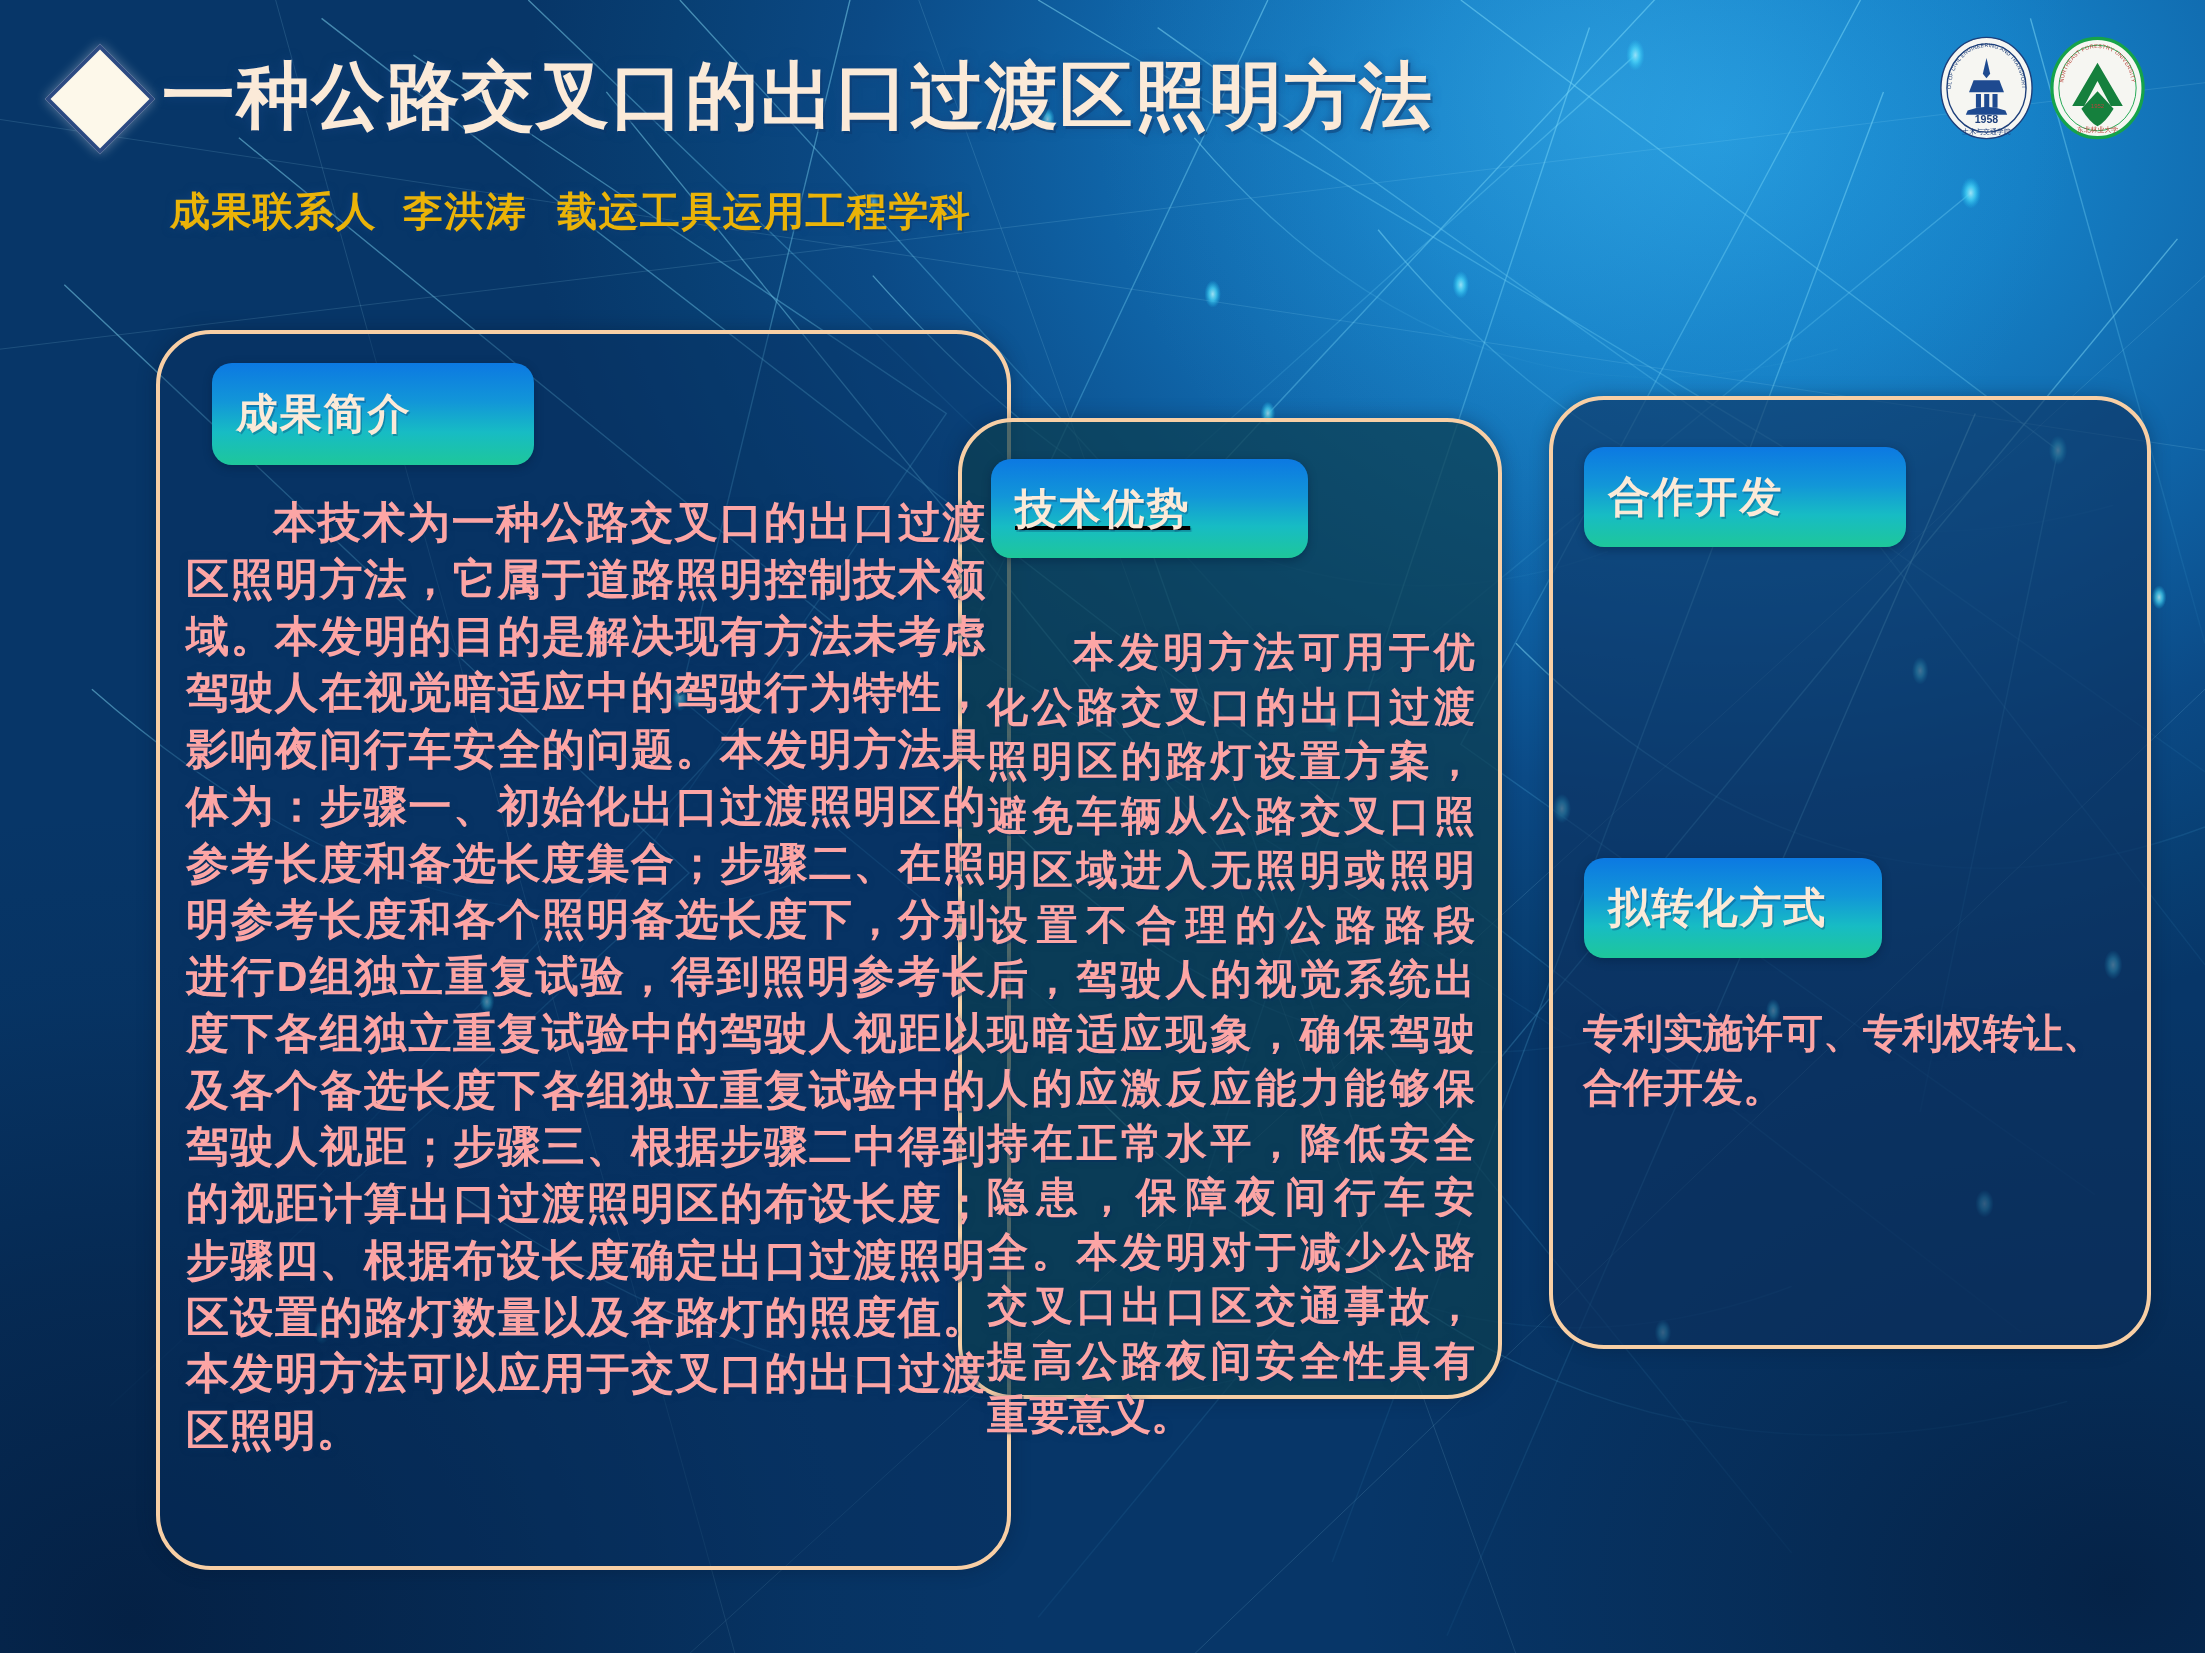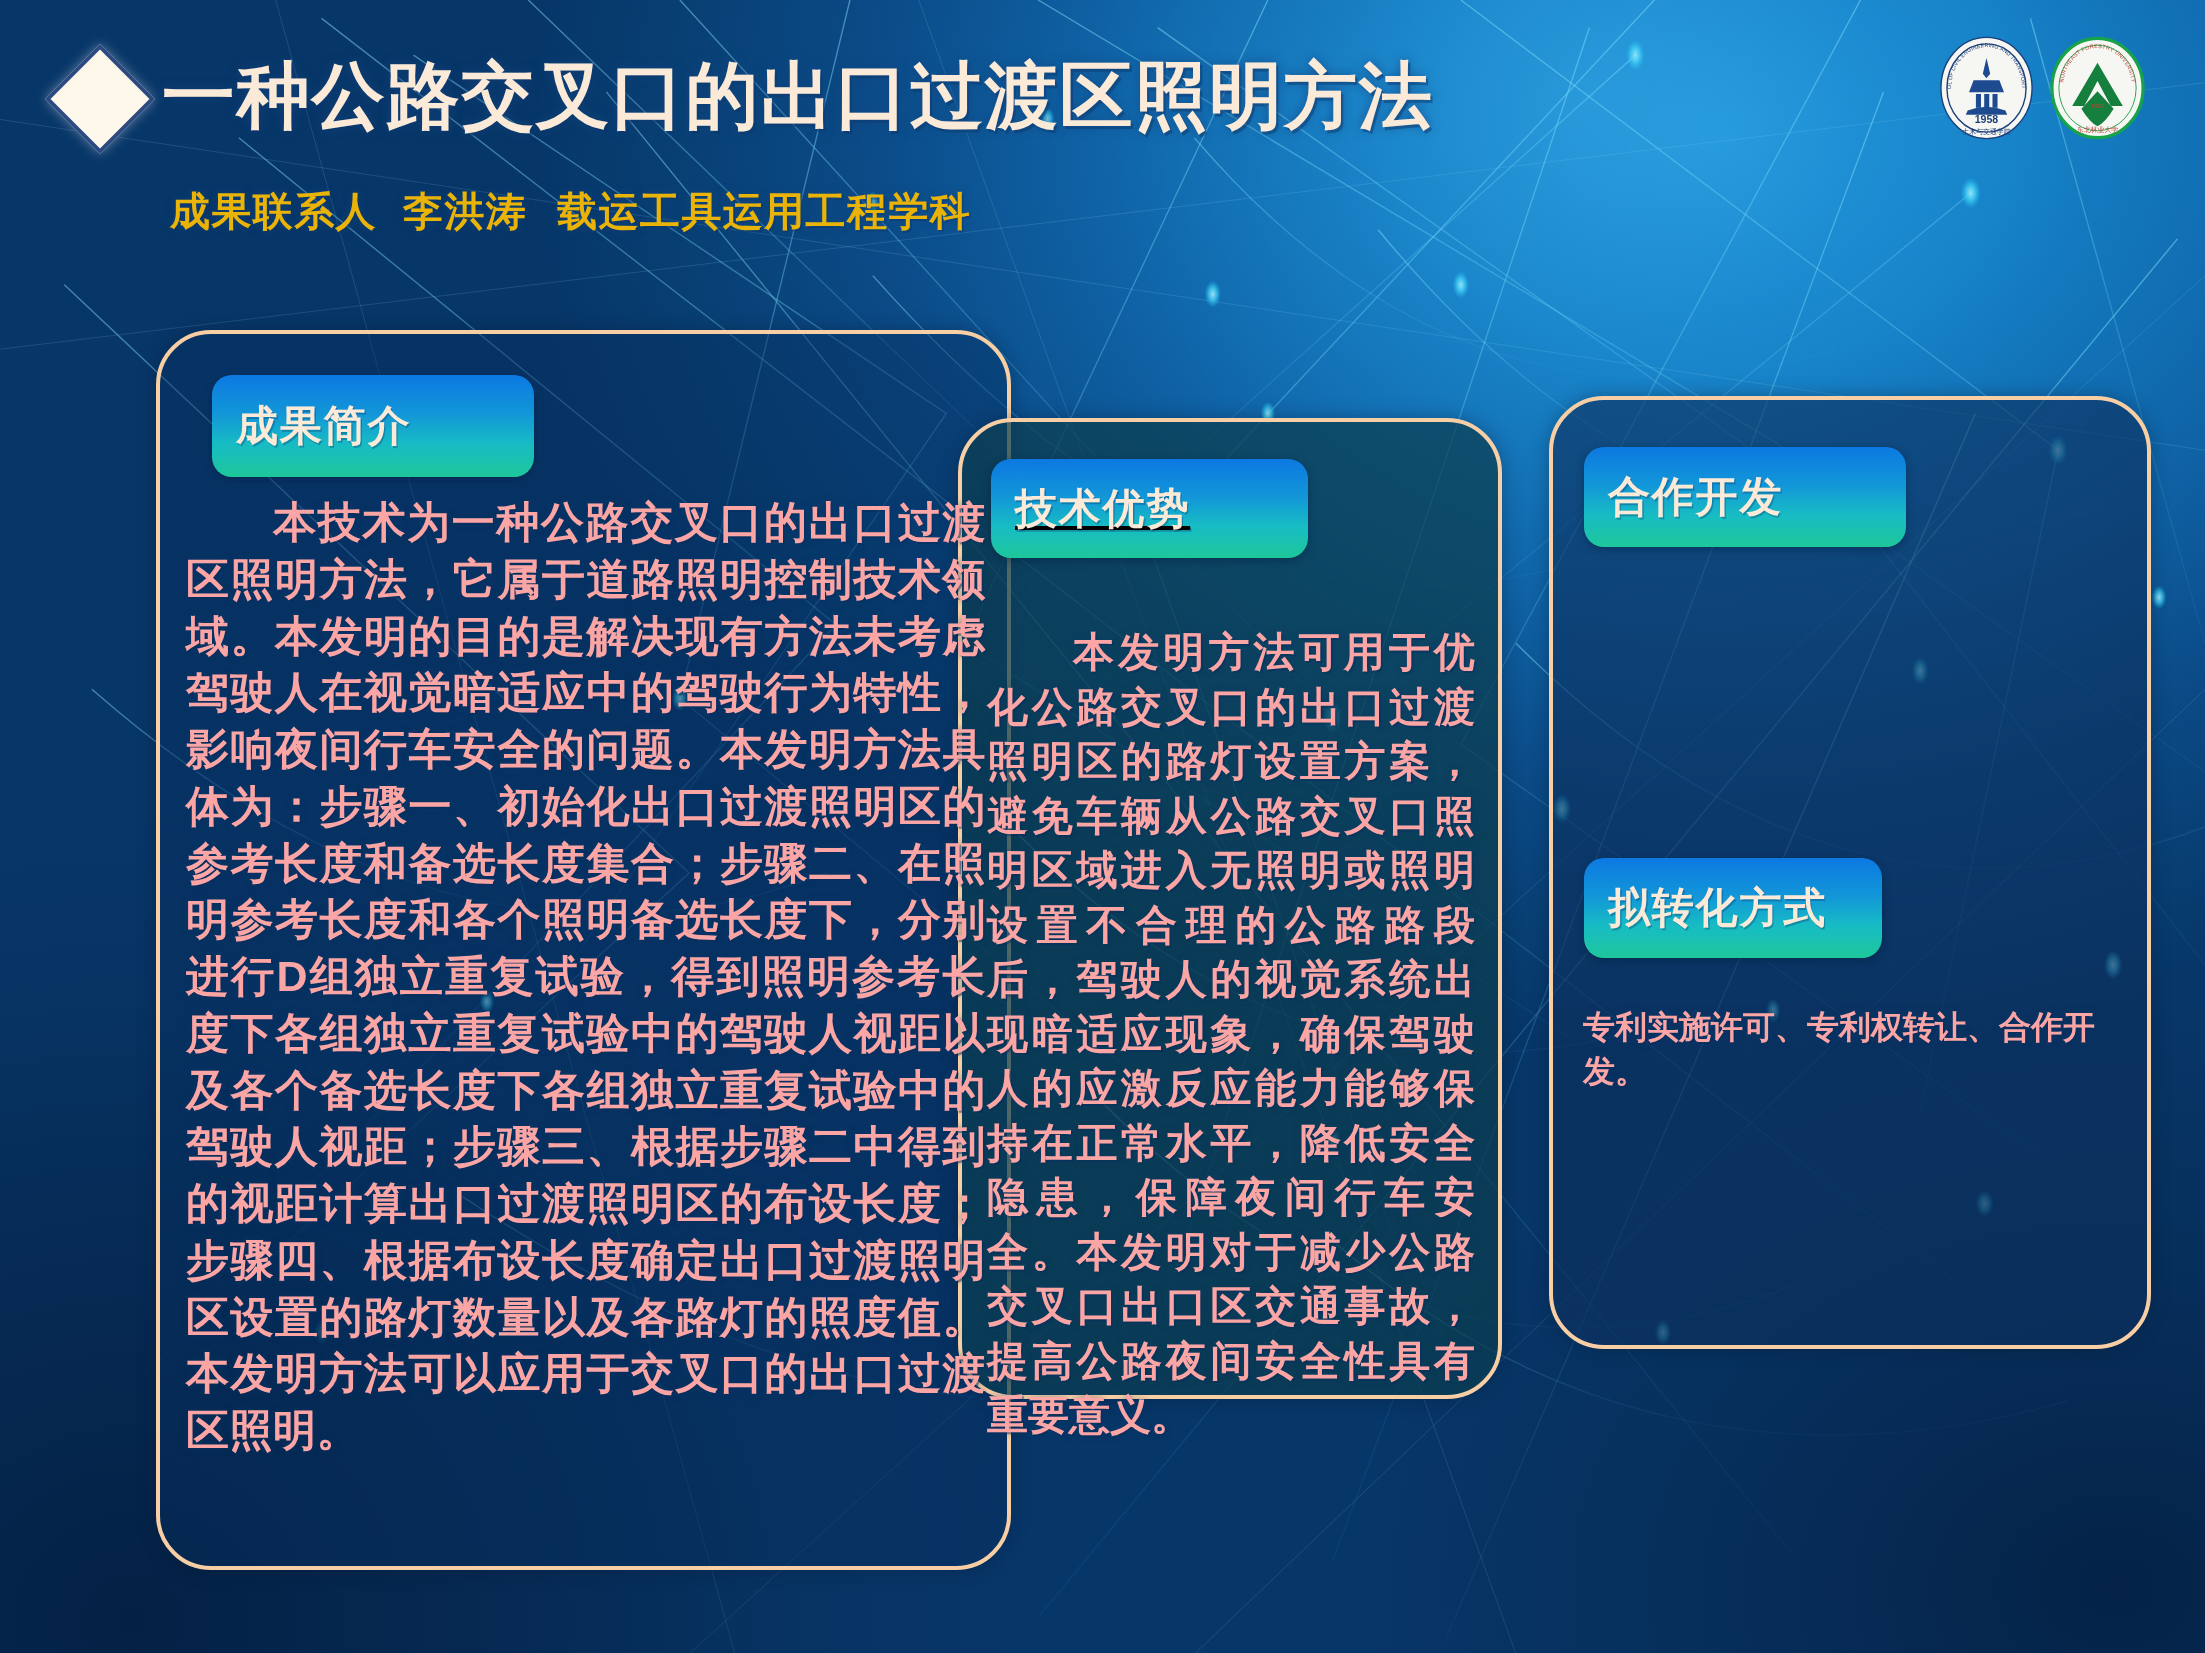--- a/index.html
+++ b/index.html
@@ -84,21 +84,21 @@
     border-radius:20px;
     background:linear-gradient(180deg,#0c79e2 0%,#1296d8 38%,#17bcc4 68%,#1ec79a 100%);
     box-shadow:0 2.8px 8.3px rgba(3,25,55,.4);
     display:flex;align-items:center;justify-content:flex-start;
     padding:0 24px;box-sizing:border-box;
   }
   .badge span{
     font-size:42px;font-weight:bold;color:#fbead8;letter-spacing:1.8px;
     text-shadow:1.4px 1.8px 0 rgba(8,60,110,.35);white-space:nowrap;
   }
-  #badge-intro{left:212px;top:363px;width:322px;height:102px;margin-top:12px;}
+  #badge-intro{left:212px;top:363px;width:322px;height:102px;}
   #badge-adv{left:991px;top:459px;width:317px;height:99px;text-decoration:underline;}
   #badge-type{left:1584px;top:447px;width:322px;height:100px;}
   #badge-mode{left:1584px;top:858px;width:298px;height:100px;}
 
   .body-text{
     position:absolute;
     color:#fca5a5;font-weight:bold;
     text-shadow:1.8px 2.3px 0 rgba(8,45,90,.45), 0 0 7.4px rgba(10,55,105,.5);
     text-align:justify;
     text-justify:inter-ideograph;
@@ -110,21 +110,21 @@
   #text-adv{
     left:987px;top:625px;width:488px;
     font-size:41px;line-height:1.33;letter-spacing:0px;
   }
   #text-type{
     left:1583px;top:606px;width:547px;
     font-size:40px;line-height:1.34;text-align:left;
   }
   #text-mode{
     left:1583px;top:1006px;width:538px;
-    font-size:32px;line-height:1.36;text-align:left;
+    font-size:40px;line-height:1.36;text-align:left;
   }
   .indent{display:inline-block;width:2em;}
 
   
   .footer{
     position:absolute;right:59px;bottom:27px;
     font-size:34px;font-weight:bold;color:#d6c7b0;
     letter-spacing:1.4px;white-space:nowrap;
     text-shadow:1.4px 1.4px 2.8px rgba(2,18,40,.6);
   }

